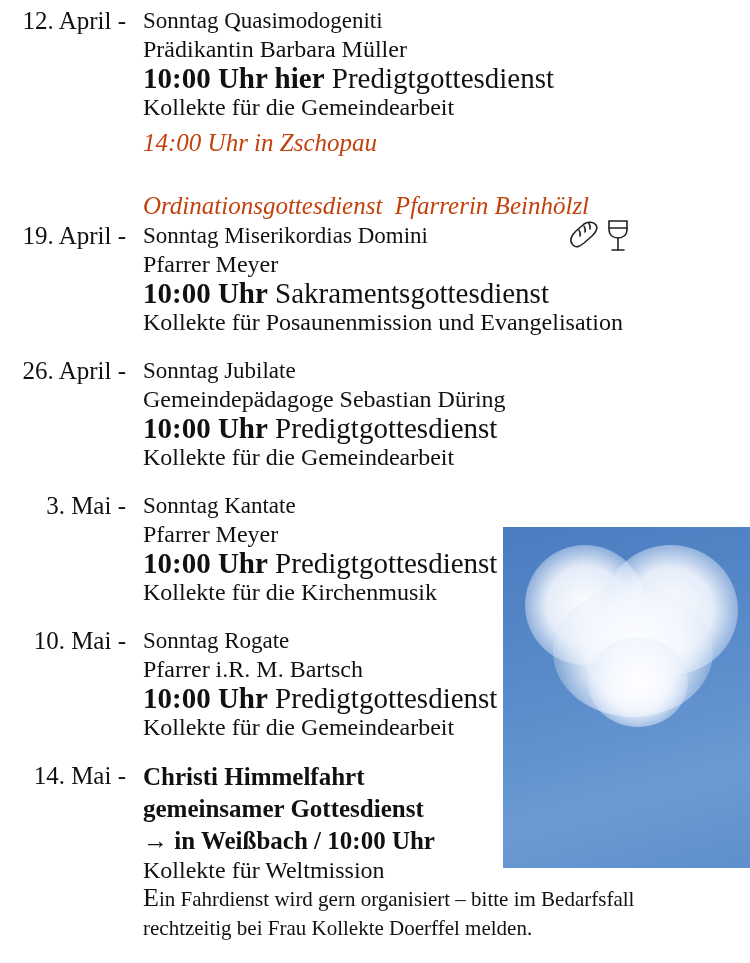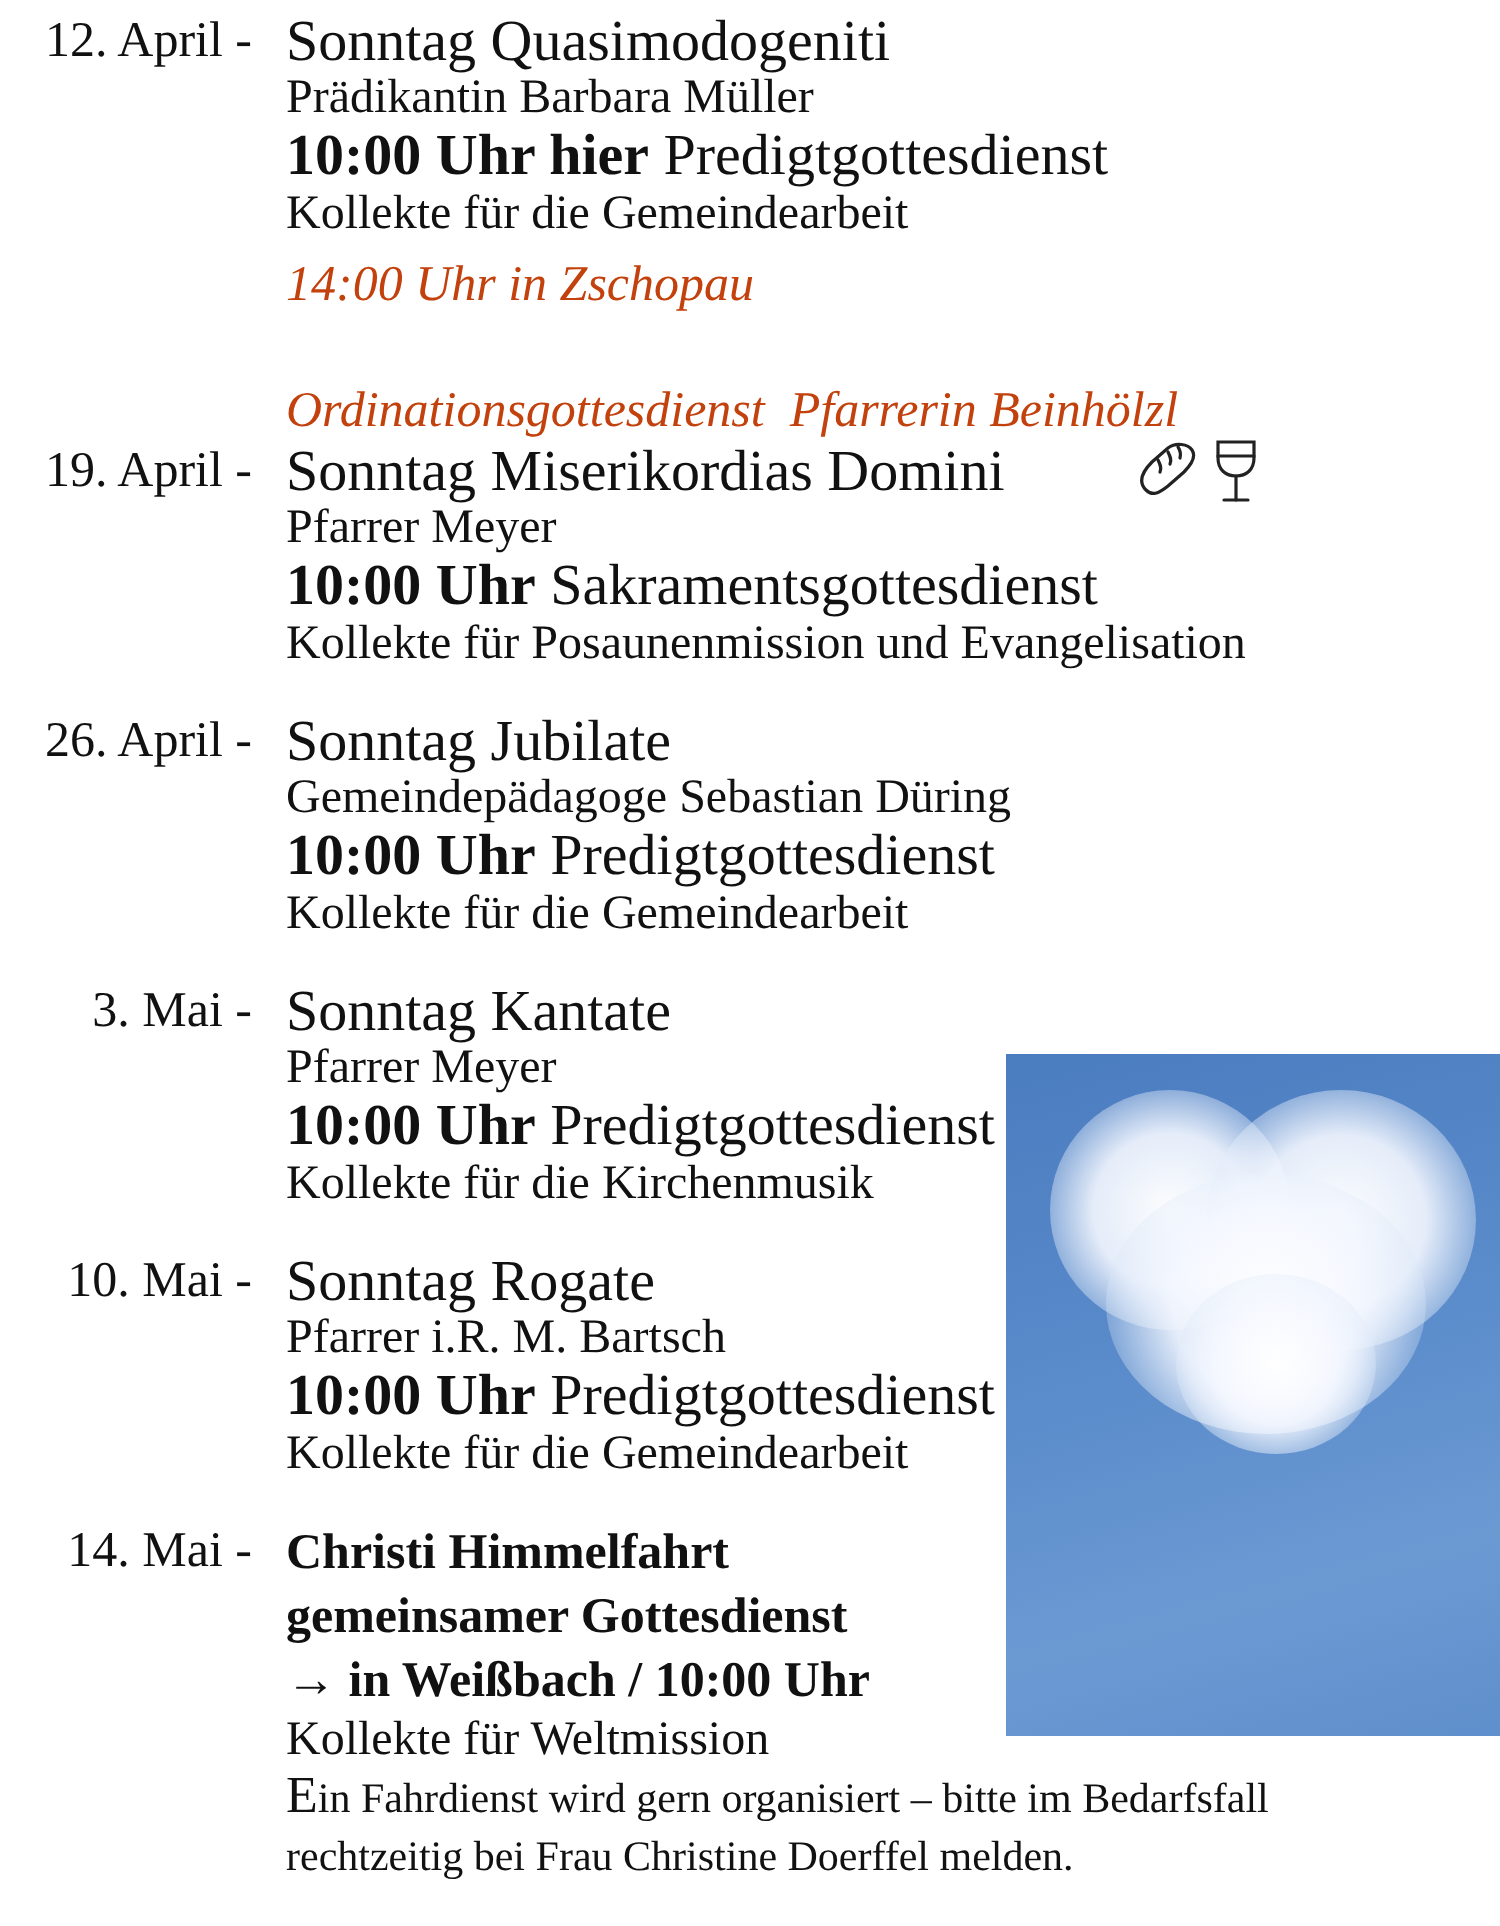--- a/index.html
+++ b/index.html
@@ -7,21 +7,21 @@
     width: 750px; height: 963px; position: relative; overflow: hidden;
     font-family: "Liberation Serif", "DejaVu Serif", serif;
     color: #111111;
   }
   .entry { position: absolute; left: 0; width: 750px; }
   .date {
     position: absolute; left: 0; width: 126px; text-align: right;
     font-size: 25px; line-height: 30px; white-space: nowrap;
   }
   .col { position: absolute; left: 143px; }
-  .title { font-size: 29px; line-height: 30px; white-space: nowrap; }
+  .title { font-size: 23px; line-height: 30px; white-space: nowrap; }
   .person, .collect { font-size: 24px; line-height: 26px; white-space: nowrap; }
   .service { font-size: 29px; line-height: 32px; white-space: nowrap; }
   .service b { font-weight: bold; }
   .red { color: #c2410c; font-size: 25px; line-height: 31px; white-space: nowrap; font-style: italic; }
   .bold-title { font-size: 25px; line-height: 32px; font-weight: bold; white-space: nowrap; }
   .note { font-size: 21px; line-height: 29px; white-space: nowrap; }
   .note .big { font-size: 26px; }
   .icons { position: absolute; left: 567px; top: 219px; display: flex; gap: 8px; }
   .photo {
     position: absolute; left: 503px; top: 527px; width: 247px; height: 341px;
@@ -106,21 +106,21 @@
 </div>
 
 <div class="entry" style="top:761px;">
   <div class="date">14. Mai -</div>
   <div class="col">
     <div class="bold-title">Christi Himmelfahrt</div>
     <div class="bold-title">gemeinsamer Gottesdienst</div>
     <div class="bold-title">→ in Weißbach / 10:00 Uhr</div>
     <div class="collect">Kollekte für Weltmission</div>
     <div class="note"><span class="big">E</span><span>in Fahrdienst wird gern organisiert – bitte im Bedarfsfall</span></div>
-    <div class="note">rechtzeitig bei Frau Christine Doerffel melden.</div>
+    <div class="note">rechtzeitig bei Frau Kollekte Doerffel melden.</div>
   </div>
 </div>
 
 <div class="photo">
   <div class="cloud" style="left:22px; top:18px; width:120px; height:120px;"></div>
   <div class="cloud" style="left:100px; top:18px; width:135px; height:130px;"></div>
   <div class="cloud" style="left:50px; top:60px; width:160px; height:130px;"></div>
   <div class="cloud" style="left:85px; top:110px; width:100px; height:90px;"></div>
 </div>
 

